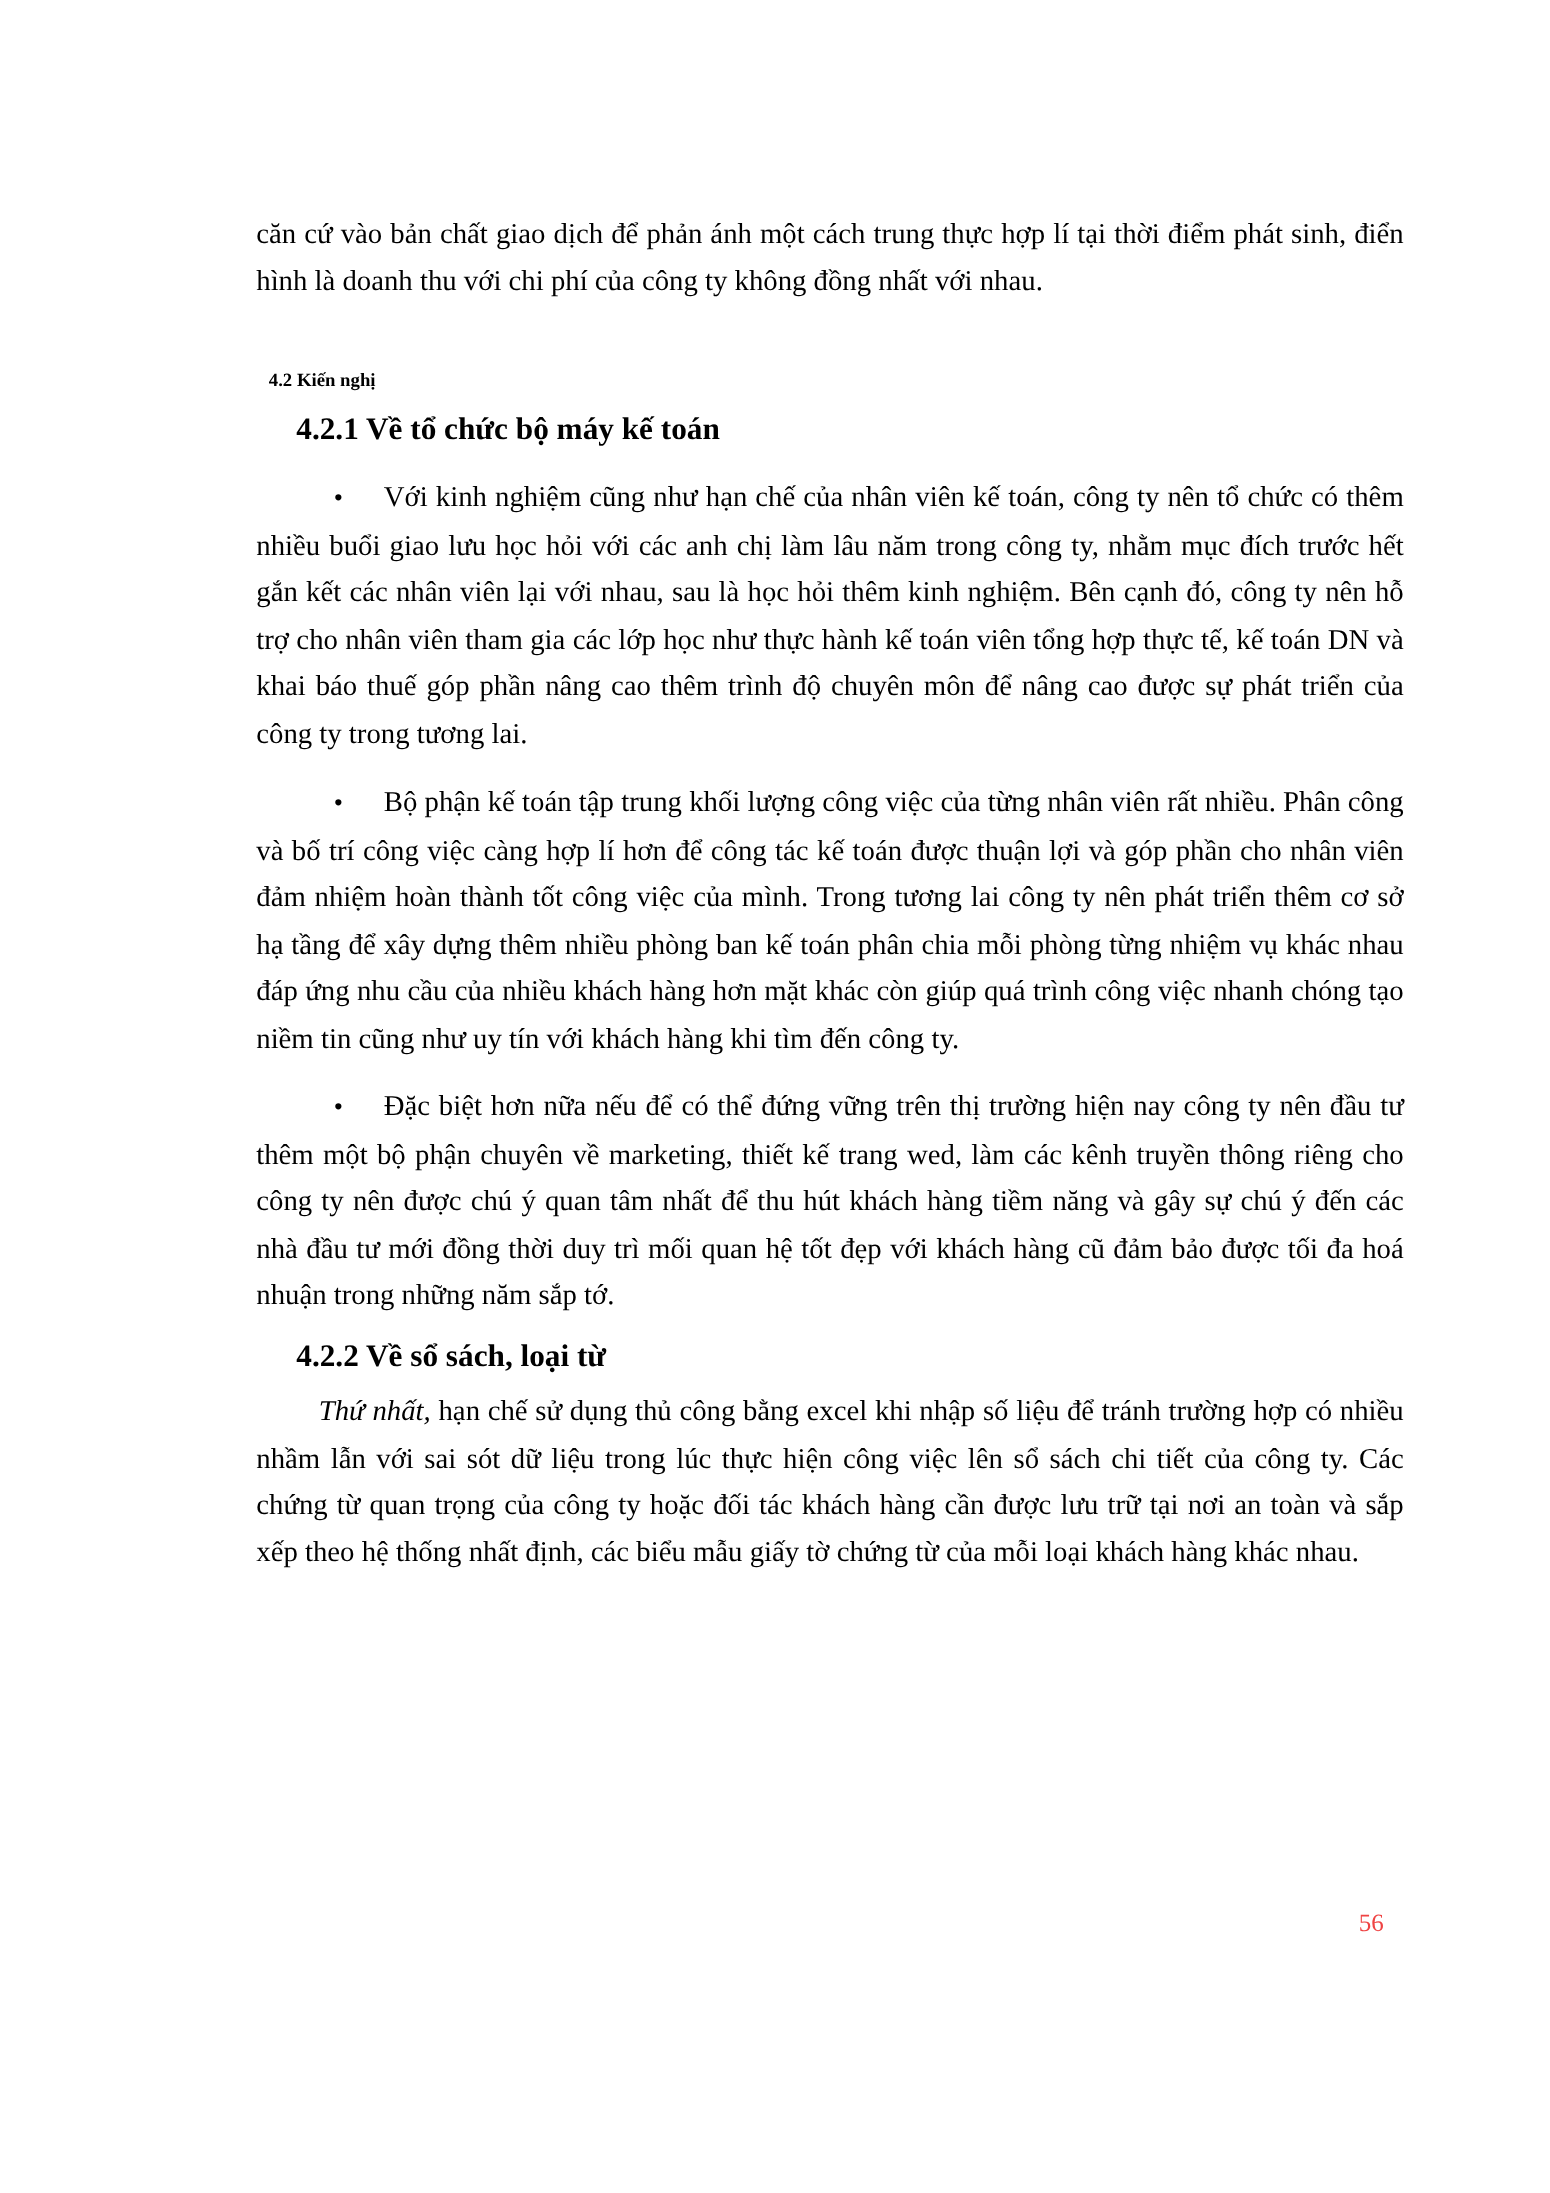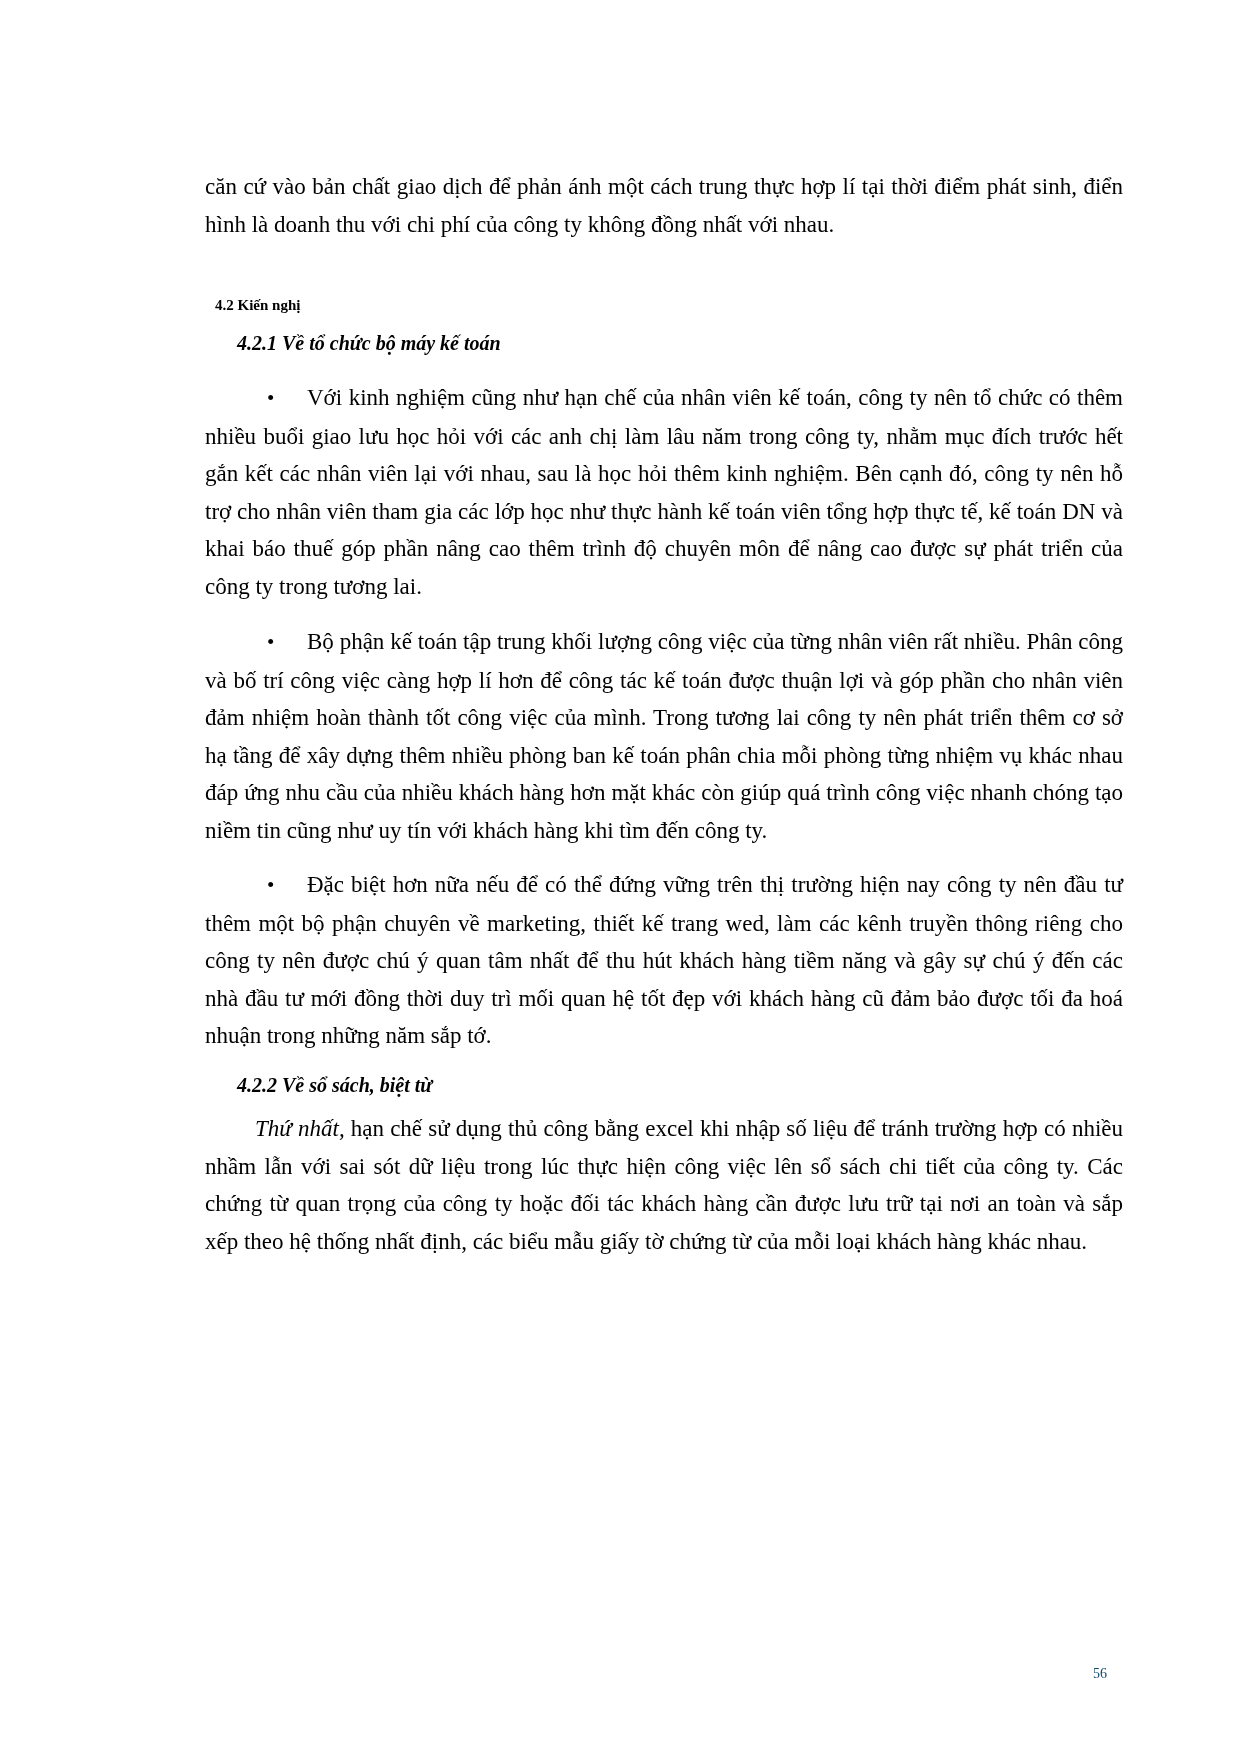--- a/index.html
+++ b/index.html
@@ -34,23 +34,22 @@
   }
   .heading-1 {
     margin: 44px 0 0 10px;
     font-weight: bold;
     font-size: 15px;
     line-height: 37.5px;
   }
   .heading-2 {
     margin: 0 0 0 32px;
     font-weight: bold;
-    font-size: 20px;
+    font-size: 25px;
     line-height: 37.5px;
-    font-style: italic;
   }
   .heading-2.h422 {
     margin-top: 12px;
   }
   .bullet-para {
     margin: 17px 0 0 0;
     text-align: justify;
     text-justify: inter-word;
     text-indent: 62px;
   }
@@ -68,25 +67,25 @@
     text-align: justify;
     text-justify: inter-word;
     text-indent: 50px;
   }
   .indent-para.p-thu-hai { margin-top: 12px; }
   .italic-lead {
     font-style: italic;
   }
   .page-number {
     position: absolute;
-    top: 1660px;
+    top: 1525px;
     right: 117px;
-    font-size: 14px;
+    font-size: 20px;
     line-height: 28px;
-    color: #0c4a6e;
+    color: #ef4444;
   }
 </style>
 </head>
 <body>
 
 <div class="page">
   <div class="content">
 
     <p class="para continued">căn cứ vào bản chất giao dịch để phản ánh một cách trung thực hợp lí tại thời điểm phát sinh, điển hình là doanh thu với chi phí của công ty không đồng nhất với nhau.</p>
 
@@ -94,21 +93,21 @@
 
     <div class="heading-2">4.2.1 Về tổ chức bộ máy kế toán</div>
 
     <p class="bullet-para b1"><span class="bullet-dot">•</span><span>Với kinh nghiệm cũng như hạn chế của nhân viên kế toán, công ty nên tổ chức có thêm nhiều buổi giao lưu học hỏi với các anh chị làm lâu năm trong công ty, nhằm mục đích trước hết gắn kết các nhân viên lại với nhau, sau là học hỏi thêm kinh nghiệm. Bên cạnh đó, công ty nên hỗ trợ cho nhân viên tham gia các lớp học như thực hành kế toán viên tổng hợp thực tế, kế toán DN và khai báo thuế góp phần nâng cao thêm trình độ chuyên môn để nâng cao được sự phát triển của công ty trong tương lai.</span></p>
 
     <p class="bullet-para b2"><span class="bullet-dot">•</span><span>Bộ phận kế toán tập trung khối lượng công việc của từng nhân viên rất nhiều. Phân công và bố trí công việc càng hợp lí hơn để công tác kế toán được thuận lợi và góp phần cho nhân viên đảm nhiệm hoàn thành tốt công việc của mình. Trong tương lai công ty nên phát triển thêm cơ sở hạ tầng để xây dựng thêm nhiều phòng ban kế toán phân chia mỗi phòng từng nhiệm vụ khác nhau đáp ứng nhu cầu của nhiều khách hàng hơn mặt khác còn giúp quá trình công việc nhanh chóng tạo niềm tin cũng như uy tín với khách hàng khi tìm đến công ty.</span></p>
 
     <p class="bullet-para b3"><span class="bullet-dot">•</span><span>Đặc biệt hơn nữa nếu để có thể đứng vững trên thị trường hiện nay công ty nên đầu tư thêm một bộ phận chuyên về marketing, thiết kế trang wed, làm các kênh truyền thông riêng cho công ty nên được chú ý quan tâm nhất để thu hút khách hàng tiềm năng và gây sự chú ý đến các nhà đầu tư mới đồng thời duy trì mối quan hệ tốt đẹp với khách hàng cũ đảm bảo được tối đa hoá nhuận trong những năm sắp tớ.</span></p>
 
 
-    <div class="heading-2 h422">4.2.2 Về sổ sách, biệt từ</div>
+    <div class="heading-2 h422">4.2.2 Về sổ sách, loại từ</div>
 
     <p class="indent-para p-thu-nhat"><span class="italic-lead">Thứ nhất,</span><span> hạn chế sử dụng thủ công bằng excel khi nhập số liệu để tránh trường hợp có nhiều nhầm lẫn với sai sót dữ liệu trong lúc thực hiện công việc lên sổ sách chi tiết của công ty. Các chứng từ quan trọng của công ty hoặc đối tác khách hàng cần được lưu trữ tại nơi an toàn và sắp xếp theo hệ thống nhất định, các biểu mẫu giấy tờ chứng từ của mỗi loại khách hàng khác nhau.</span></p>
 
 
   </div>
 
   <div class="page-number">56</div>
 </div>
 
 </body></html>

